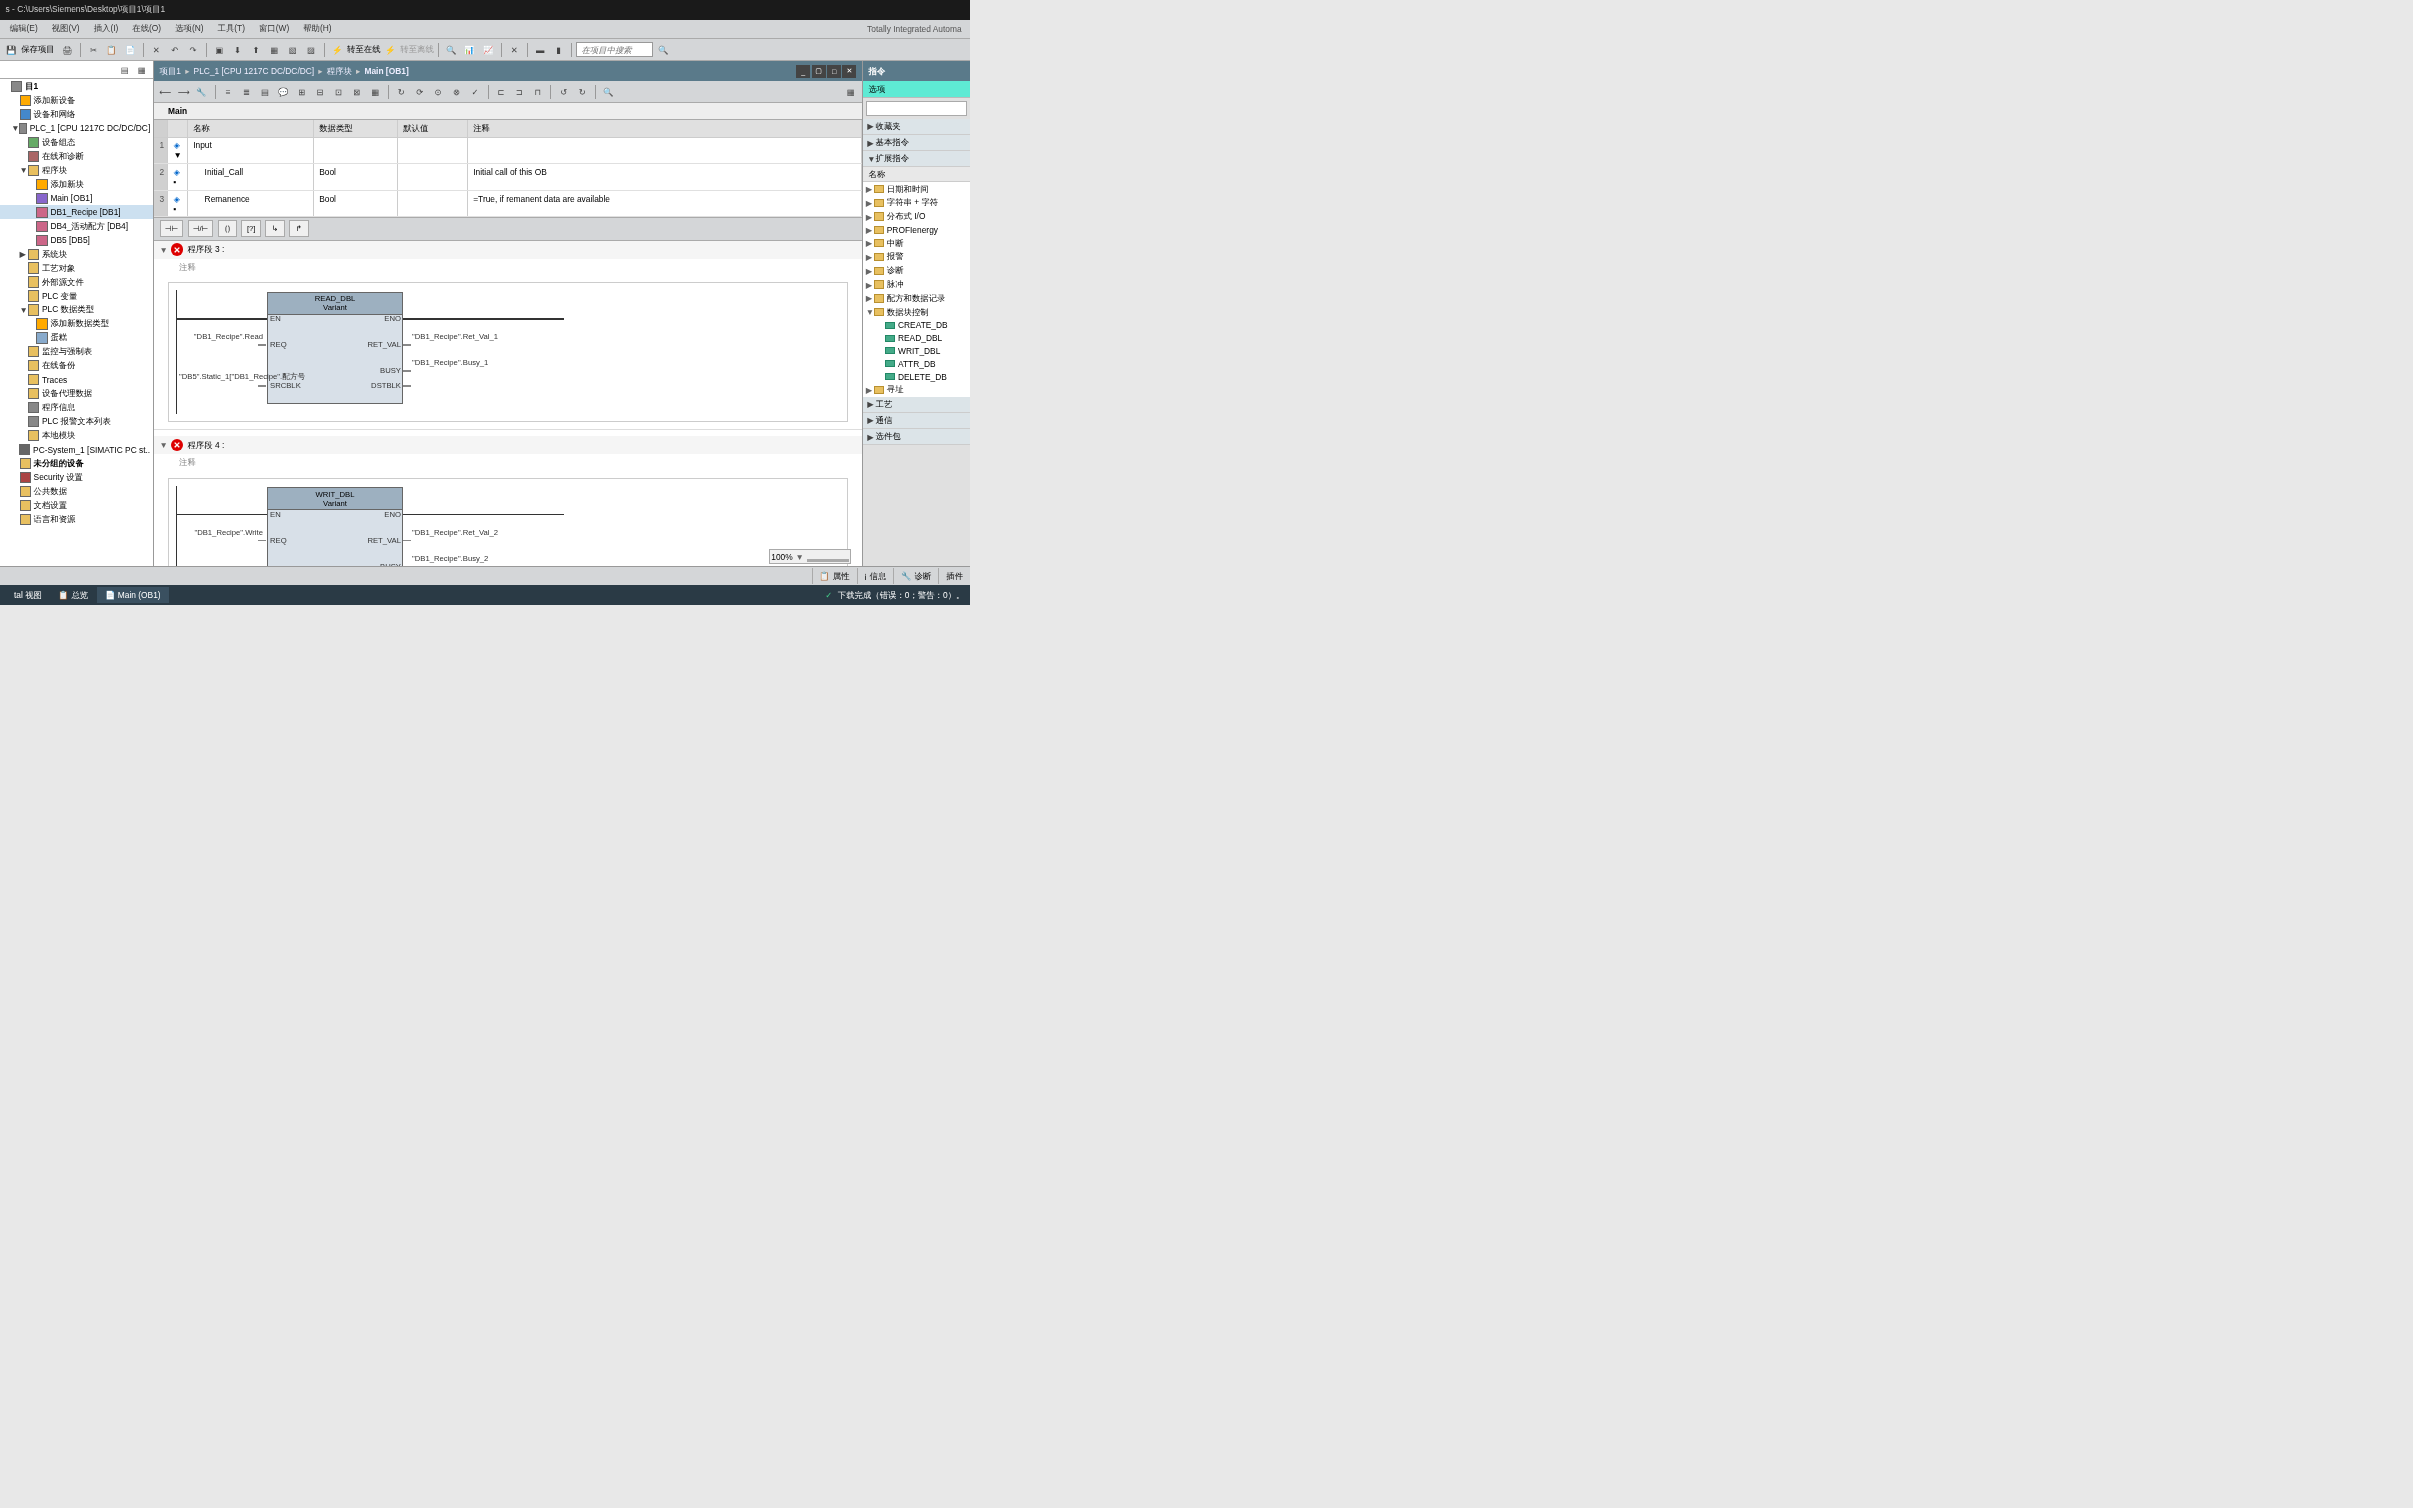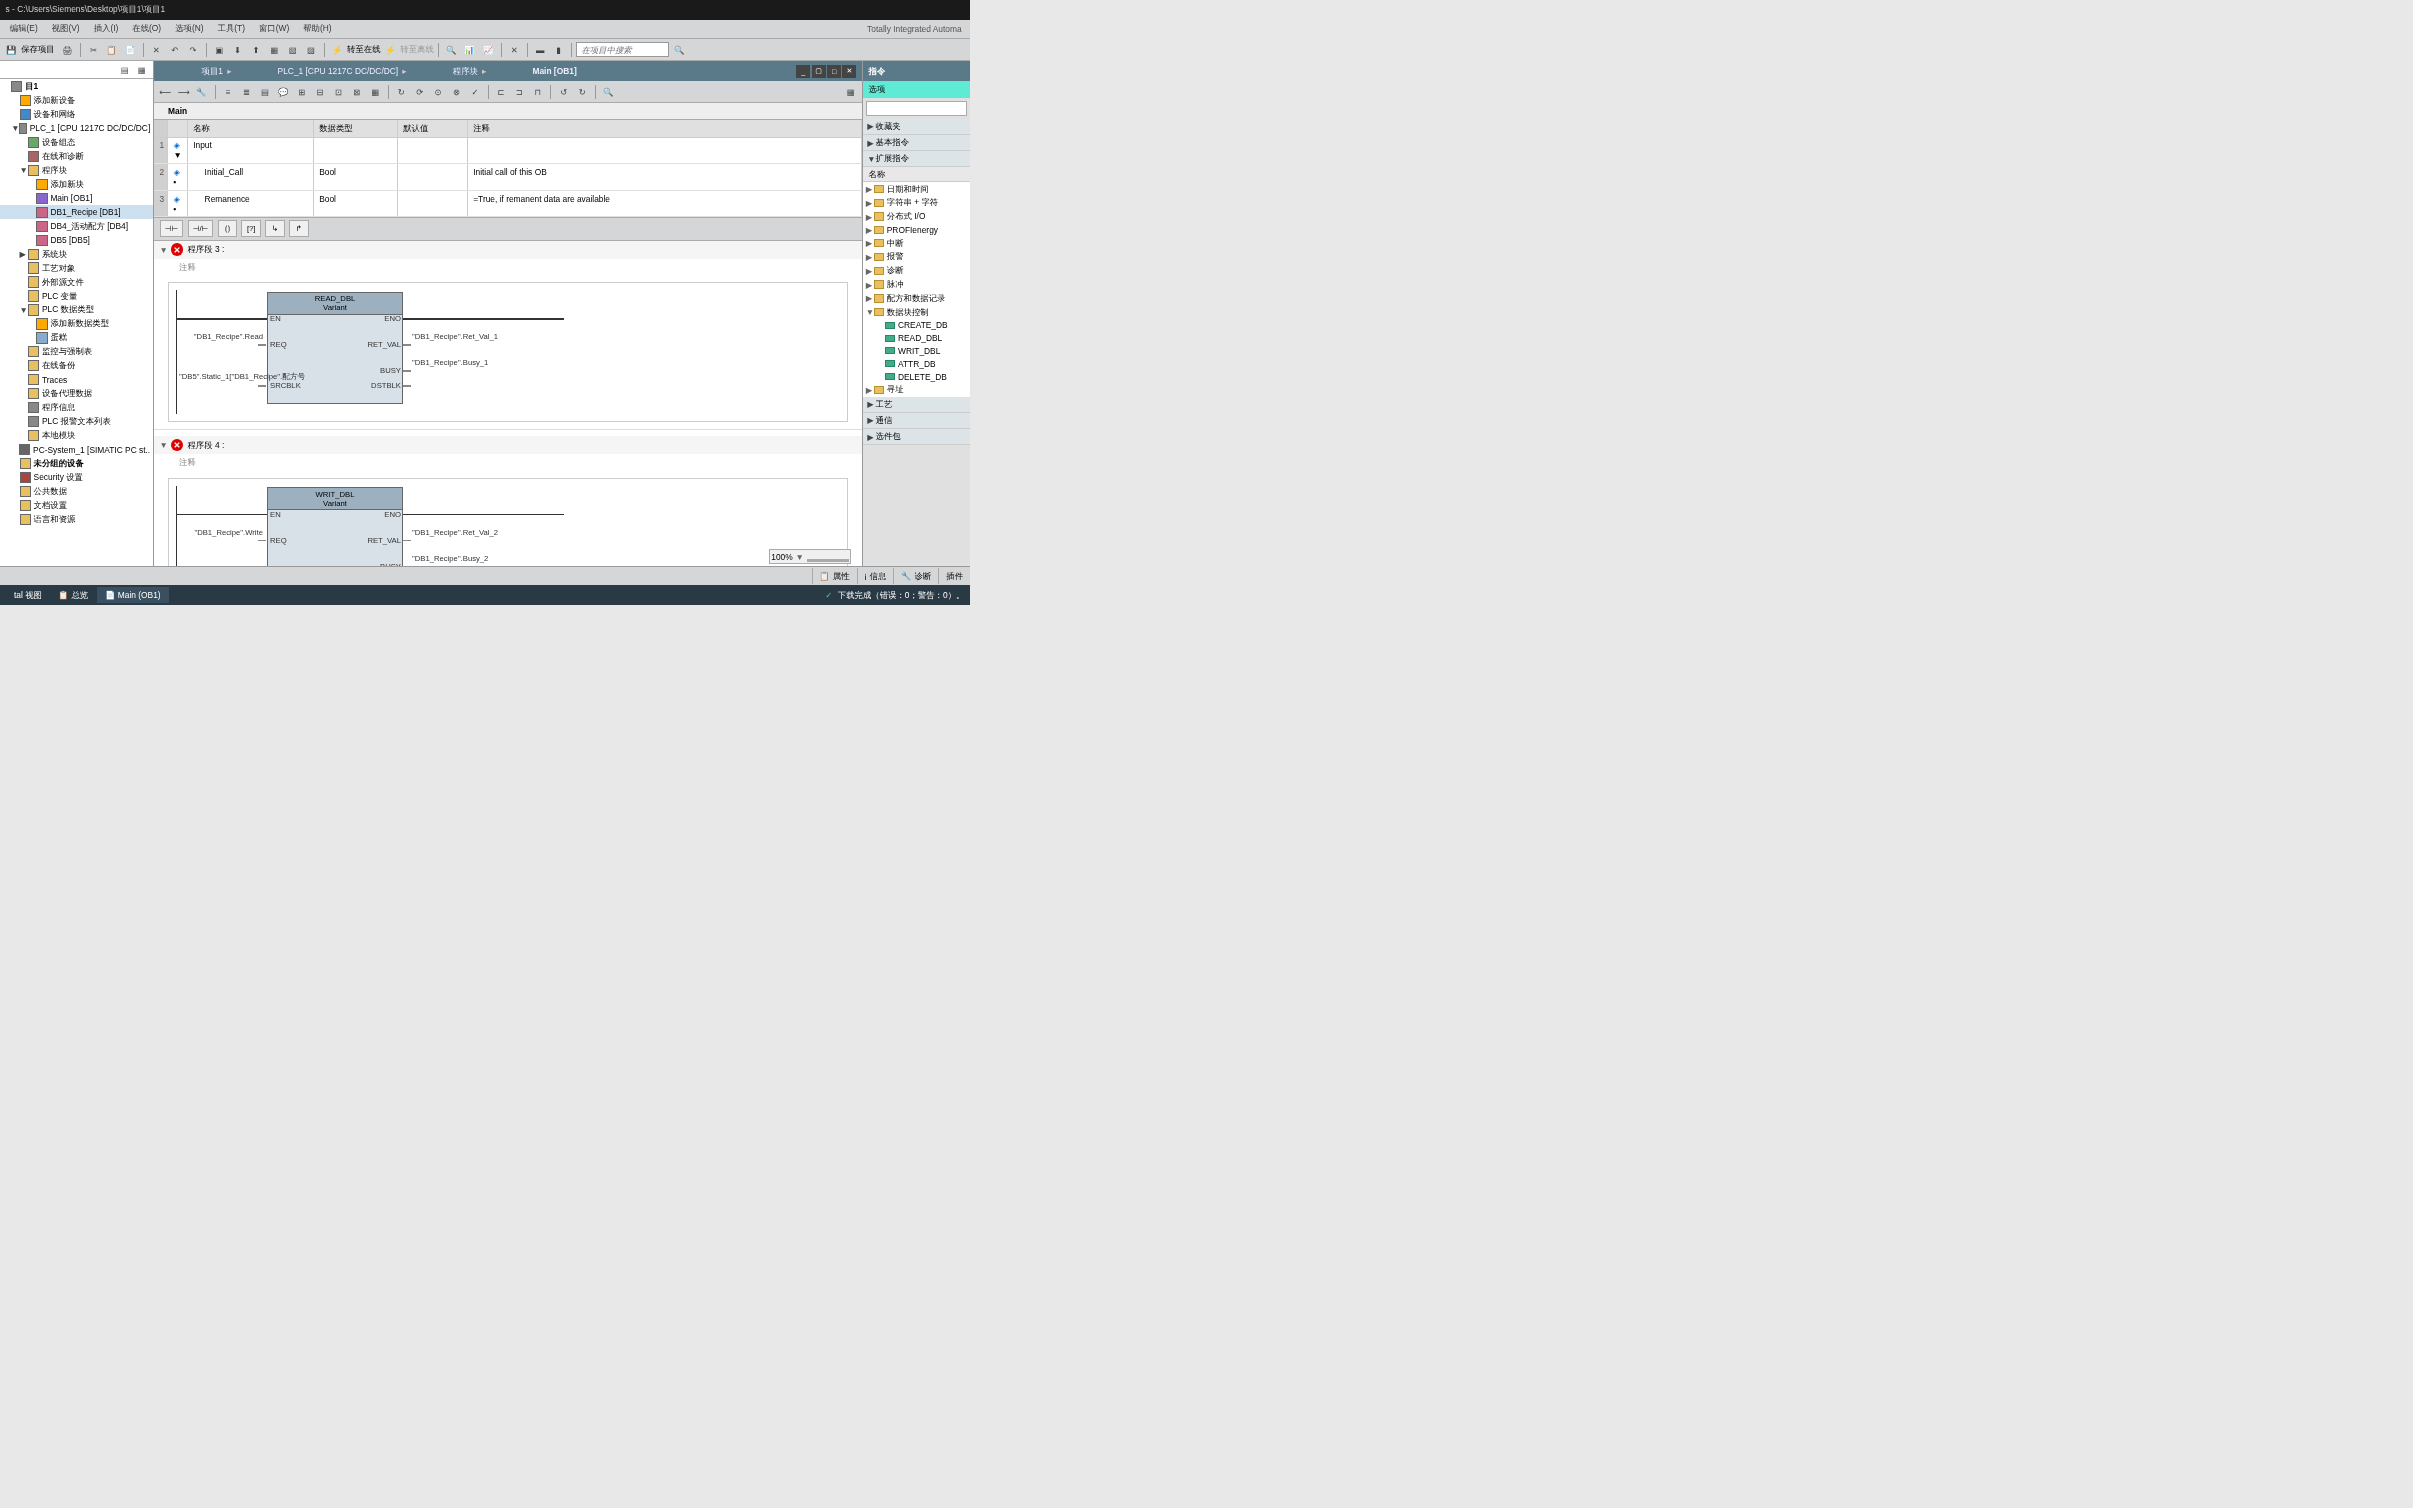--- a/index.html
+++ b/index.html
@@ -9,39 +9,39 @@
 .title-bar span { color: #d0d0d0; }
 
 .menu-bar { background: #d4d6d8; height: 19.6px; display: flex; align-items: center; padding: 0 2.8px; border-bottom: 0.7px solid #aaa; justify-content: space-between; }
 .menu-left { display: flex; }
 .menu-item { padding: 2.8px 7px; color: #333; cursor: pointer; }
 .menu-right { color: #555; padding-right: 5.6px; font-size: 9px; }
 
 .toolbar { background: #d4d6d8; height: 22.3px; display: flex; align-items: center; padding: 0 2.8px; border-bottom: 0.7px solid #aaa; gap: 1.4px; }
 .tb-btn { width: 17px; height: 17px; border: 0.7px solid transparent; background: transparent; display: flex; align-items: center; justify-content: center; cursor: pointer; color: #444; }
 .tb-sep { width: 0.7px; height: 14px; background: #999; margin: 0 2.8px; }
-.tb-input { border: 0.7px solid #999; padding: 1.4px 4.2px; width: 93px; background: #fff; color: #888; font-style: italic; }
+.tb-input { border: 0.7px solid #999; padding: 1.4px 4.2px; width: 77px; background: #fff; color: #888; font-style: italic; }
 
 .main-area { display: flex; height: calc(100% - 80px); }
 
 .left-panel { width: 154px; background: #e0e0e0; border-right: 0.7px solid #999; display: flex; flex-direction: column; }
 .left-header { background: #fff; border-bottom: 0.7px solid #aaa; height: 18px; display: flex; align-items: center; justify-content: flex-end; padding: 0 2.8px; }
 .left-content { flex: 1; overflow-y: auto; background: #fff; }
 .tree-node { display: flex; align-items: center; padding: 1.4px 2.8px; cursor: pointer; white-space: nowrap; }
 .tree-node.selected { background: #cce0f0; }
 .tree-icon { width: 11.2px; height: 11.2px; margin-right: 2.8px; display: inline-block; }
 .indent-0 { padding-left: 2.8px; }
 .indent-1 { padding-left: 11.2px; }
 .indent-2 { padding-left: 19.6px; }
 .indent-3 { padding-left: 28px; }
 .tree-exp { width: 8.4px; display: inline-block; color: #444; }
 
 .center-panel { flex: 1; background: #ddd; display: flex; flex-direction: column; }
 .breadcrumb { background: #5a7a8a; color: #fff; height: 19.6px; display: flex; align-items: center; padding: 0 5.6px; }
-.bc-item { color: #eef; margin-left: 42px; }
+.bc-item { color: #eef; }
 .bc-sep { margin: 0 4.2px; color: #ccc; }
 .win-ctrls { margin-left: auto; display: flex; gap: 1.4px; }
 .win-btn { width: 14px; height: 12.6px; background: #444; color: #fff; border: none; cursor: pointer; font-size: 7px; }
 
 .editor-toolbar { background: #d4d6d8; height: 22.3px; display: flex; align-items: center; padding: 0 2.8px; border-bottom: 0.7px solid #aaa; gap: 1.4px; }
 
 .editor-title { background: #eee; padding: 2.8px 14px; border-bottom: 0.7px solid #aaa; font-weight: bold; }
 
 .var-table { background: #fff; border-bottom: 0.7px solid #aaa; }
 .var-header { display: flex; background: #e0e0e0; border-bottom: 0.7px solid #ccc; }

